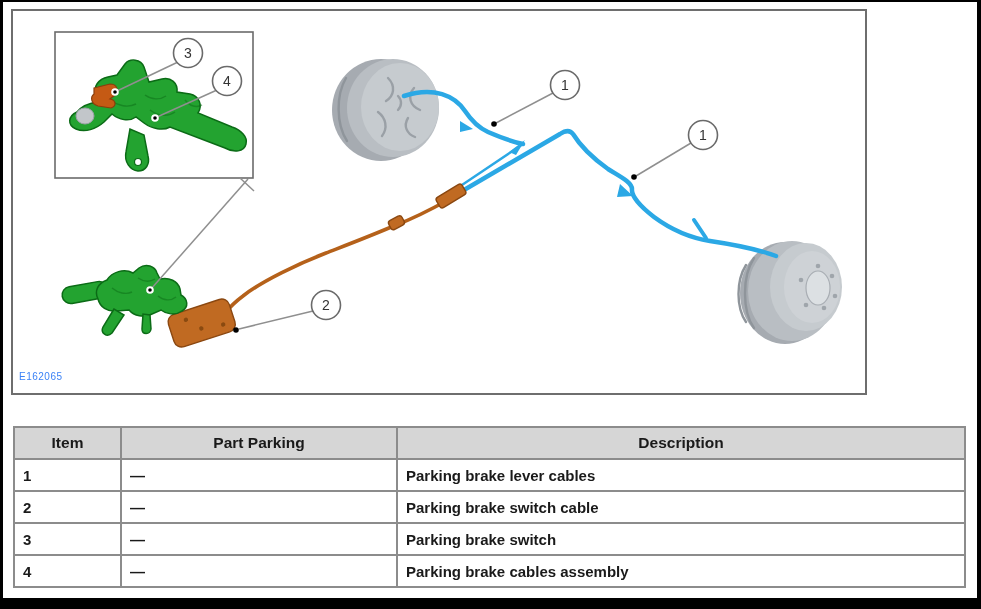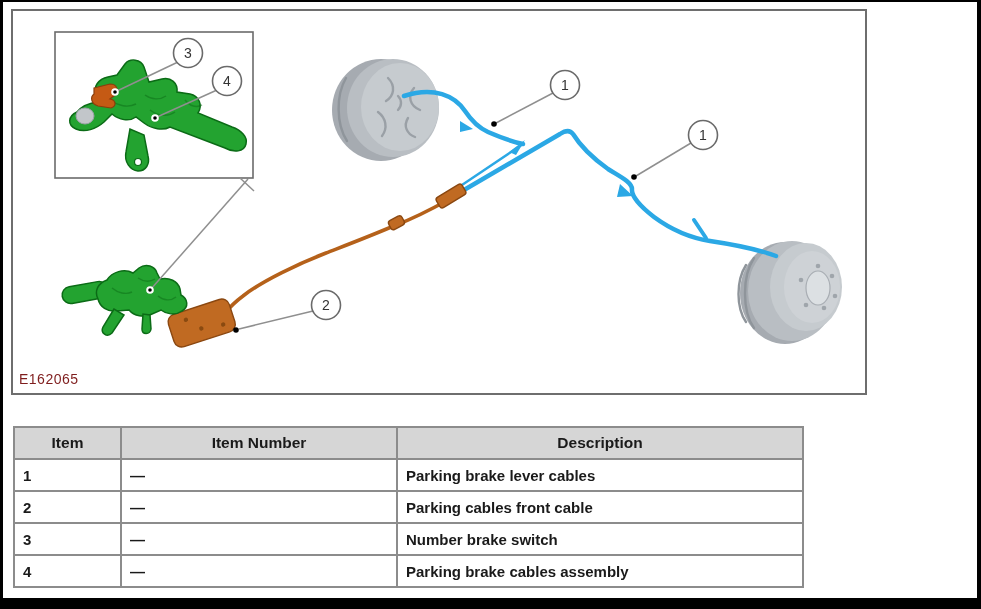--- a/index.html
+++ b/index.html
@@ -3,21 +3,21 @@
 <meta charset="utf-8">
 <style>
   html,body{margin:0;padding:0;background:#fff;}
   .screen{
     position:relative;width:981px;height:609px;box-sizing:border-box;
     background:#fff;border:solid #000;border-width:2px 4px 11px 3px;
     font-family:"Liberation Sans","DejaVu Sans",sans-serif;overflow:hidden;
   }
   .diagram-svg{position:absolute;left:0;top:0;}
   .figure-label{
-    position:absolute;left:16px;top:369px;font-size:14px;color:#7f1d1d;
+    position:absolute;left:16px;top:369px;font-size:10px;color:#3b82f6;
     letter-spacing:.5px;
   }
   
   .frame-rect{fill:none;stroke:#6e6e6e;stroke-width:2;}
   .inset-rect{fill:#fff;stroke:#6b6b6b;stroke-width:1.6;}
   .leader{stroke:#8f8f8f;stroke-width:1.5;fill:none;}
   .dot{fill:#000;}
   .dot-halo{fill:#000;stroke:#fff;stroke-width:2;}
   .callout-circle{fill:#fff;stroke:#6a6a6a;stroke-width:1.6;}
   .callout-num{font:14px "Liberation Sans","DejaVu Sans",sans-serif;fill:#333;text-anchor:middle;}
@@ -35,21 +35,21 @@
   .drum-face{fill:var(--drum);}
   .drum-face2{fill:#ced2d6;}
   .drum-hub{fill:#dce0e3;stroke:#a8adb3;stroke-width:1.2;}
   .drum-detail{fill:none;stroke:#9aa0a6;stroke-width:2.4;stroke-linecap:round;}
   .drum-rib{fill:none;stroke:#8f959b;stroke-width:2.4;stroke-linecap:round;}
   .bolt{fill:#9fa5ab;}
   .gray-pad{fill:#c2c6ca;stroke:#9aa0a6;stroke-width:1;}
   .hole{fill:#8a4a10;}
   
   .parts-table{
-    position:absolute;left:10px;top:424px;width:791px;border-collapse:collapse;
+    position:absolute;left:10px;top:424px;width:953px;border-collapse:collapse;
     font-size:15px;font-weight:bold;color:#1a1a1a;table-layout:fixed;
   }
   .parts-table th,.parts-table td{
     border:2px solid #8c8c8c;height:32px;padding:2px 8px;box-sizing:border-box;
   }
   .parts-table th{background:var(--table-header-bg);text-align:center;font-size:15.5px;}
   .parts-table td{background:#fff;text-align:left;vertical-align:middle;}
   .col-item{width:107px;}
   .col-part{width:276px;}
 </style>
@@ -201,39 +201,39 @@
 
   <table class="parts-table">
     <colgroup>
         <col class="col-item">
         <col class="col-part">
         <col>
       </colgroup>
     <thead>
       <tr>
         <th>Item</th>
-        <th>Item Number</th>
+        <th>Part Parking</th>
         <th>Description</th>
       </tr>
     </thead>
     <tbody>
       <tr>
         <td>1</td>
         <td>—</td>
         <td>Parking brake lever cables</td>
       </tr>
       <tr>
         <td>2</td>
         <td>—</td>
-        <td>Parking cables front cable</td>
+        <td>Parking brake switch cable</td>
       </tr>
       <tr>
         <td>3</td>
         <td>—</td>
-        <td>Number brake switch</td>
+        <td>Parking brake switch</td>
       </tr>
       <tr>
         <td>4</td>
         <td>—</td>
         <td>Parking brake cables assembly</td>
       </tr>
     </tbody>
   </table>
 </div>
 

